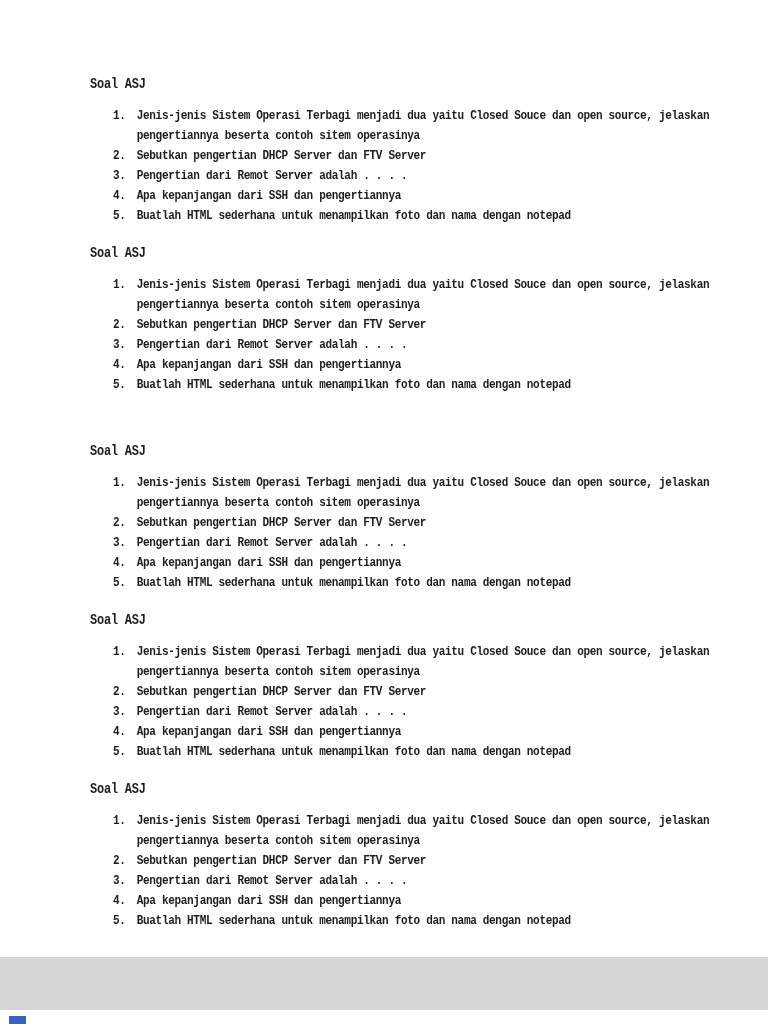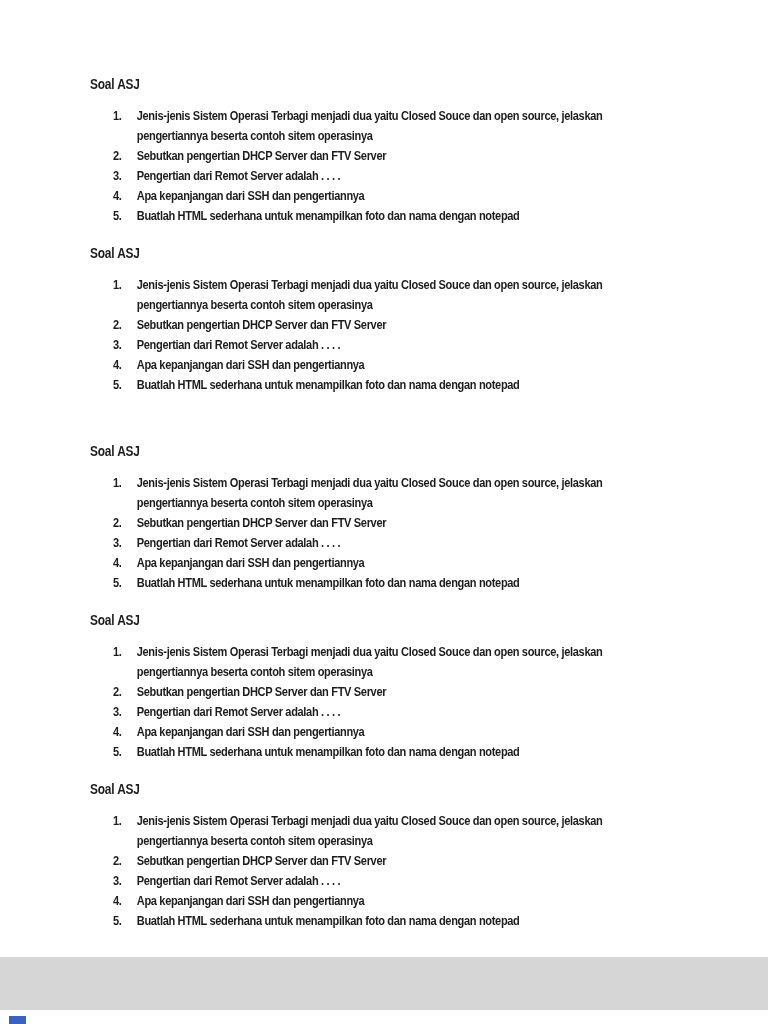--- a/index.html
+++ b/index.html
@@ -8,20 +8,21 @@
     height: 1024px;
     background: #ffffff;
     font-family: "Liberation Sans", "DejaVu Sans", sans-serif;
     overflow: hidden;
   }
   .viewport {
     position: relative;
     width: 768px;
     height: 876px;
     background: #ffffff;
+    font-family: Liberation Mono, monospace;
   }
   
   .page {
     position: absolute;
     left: 0; top: 0;
     width: 768px;
     height: 957px;
     background: #ffffff;
     overflow: hidden;
   }

